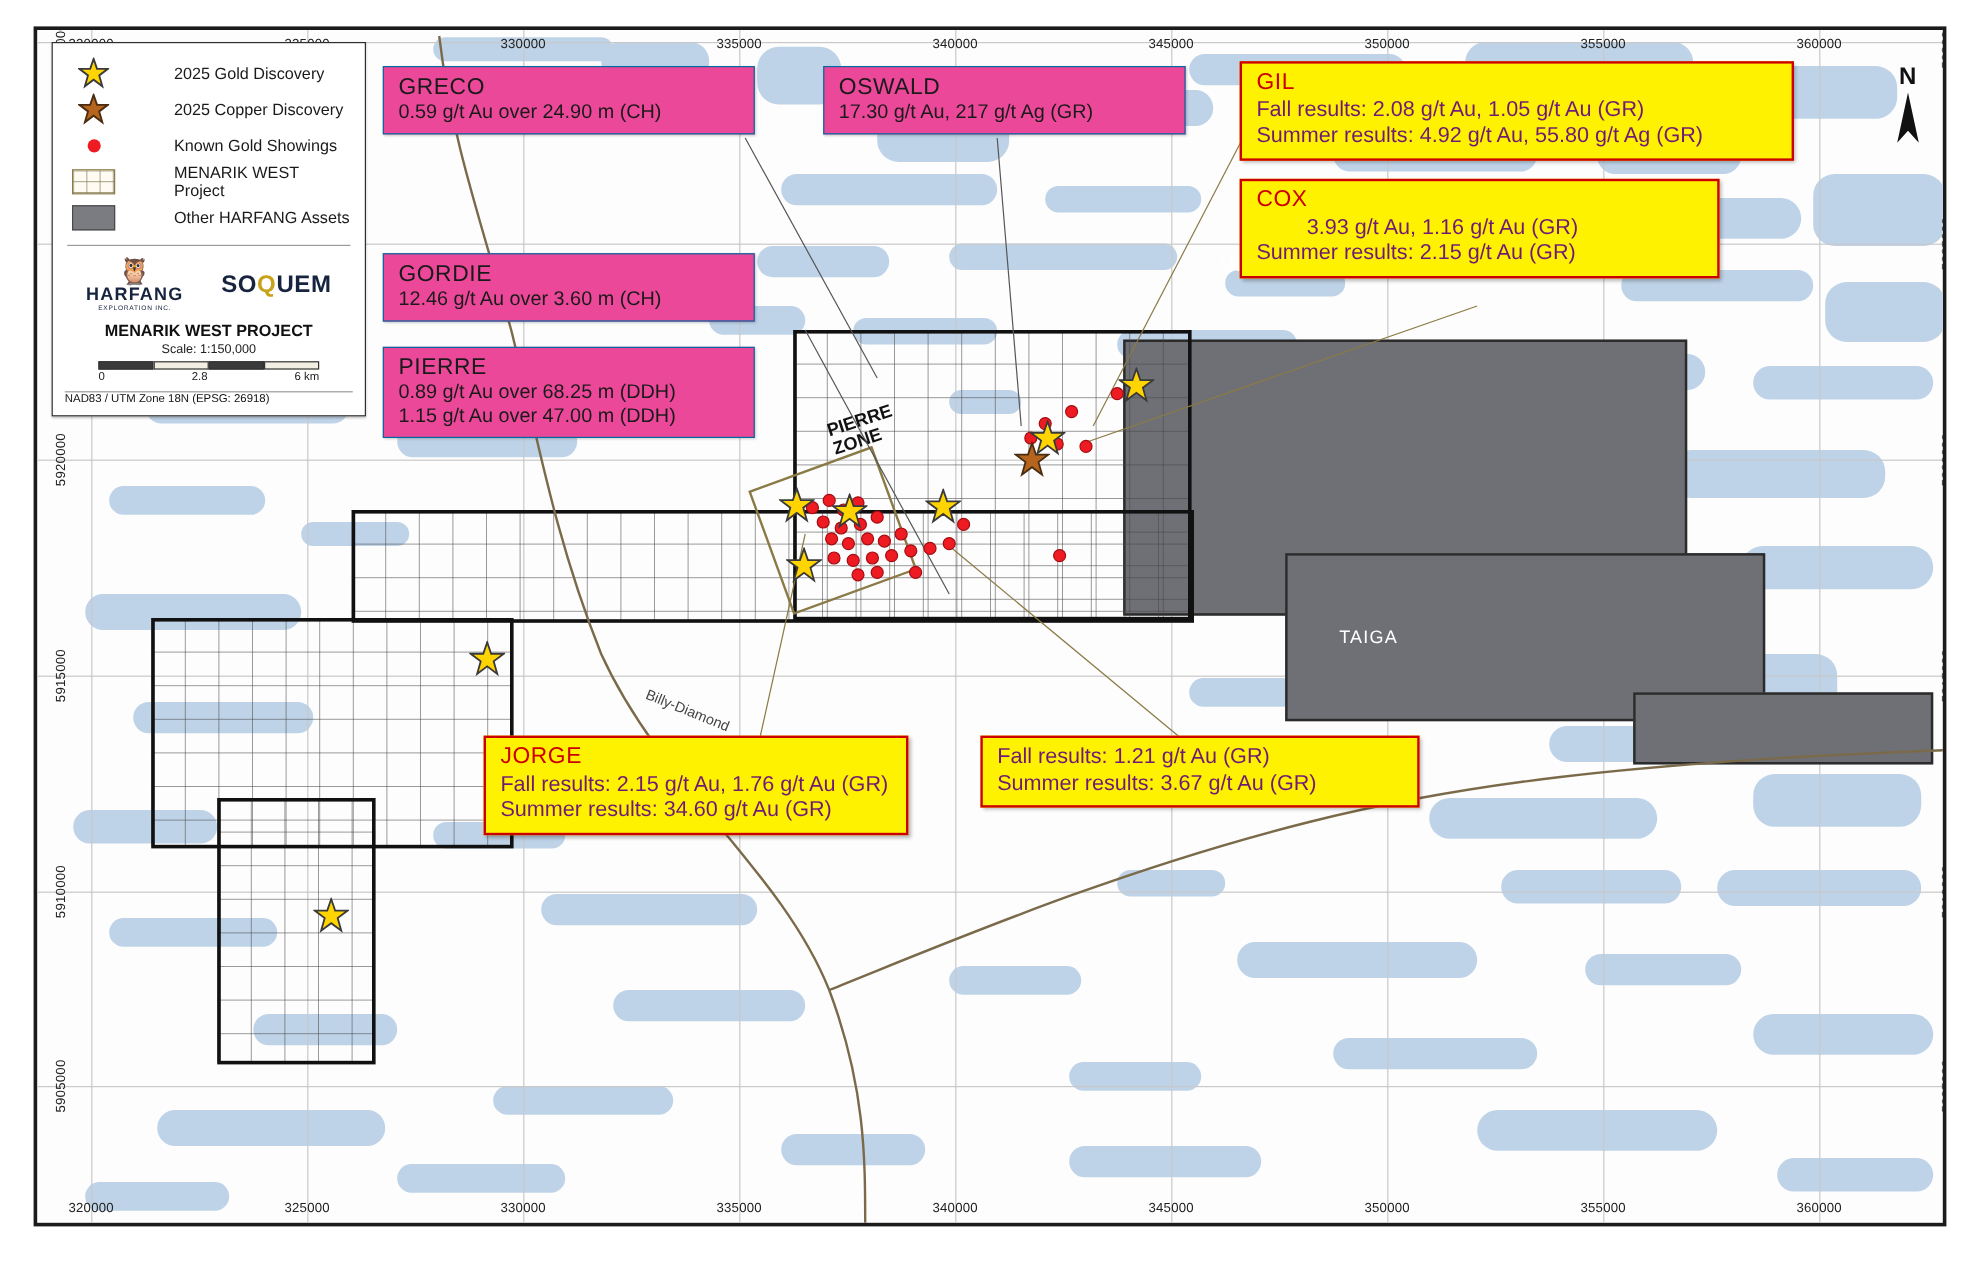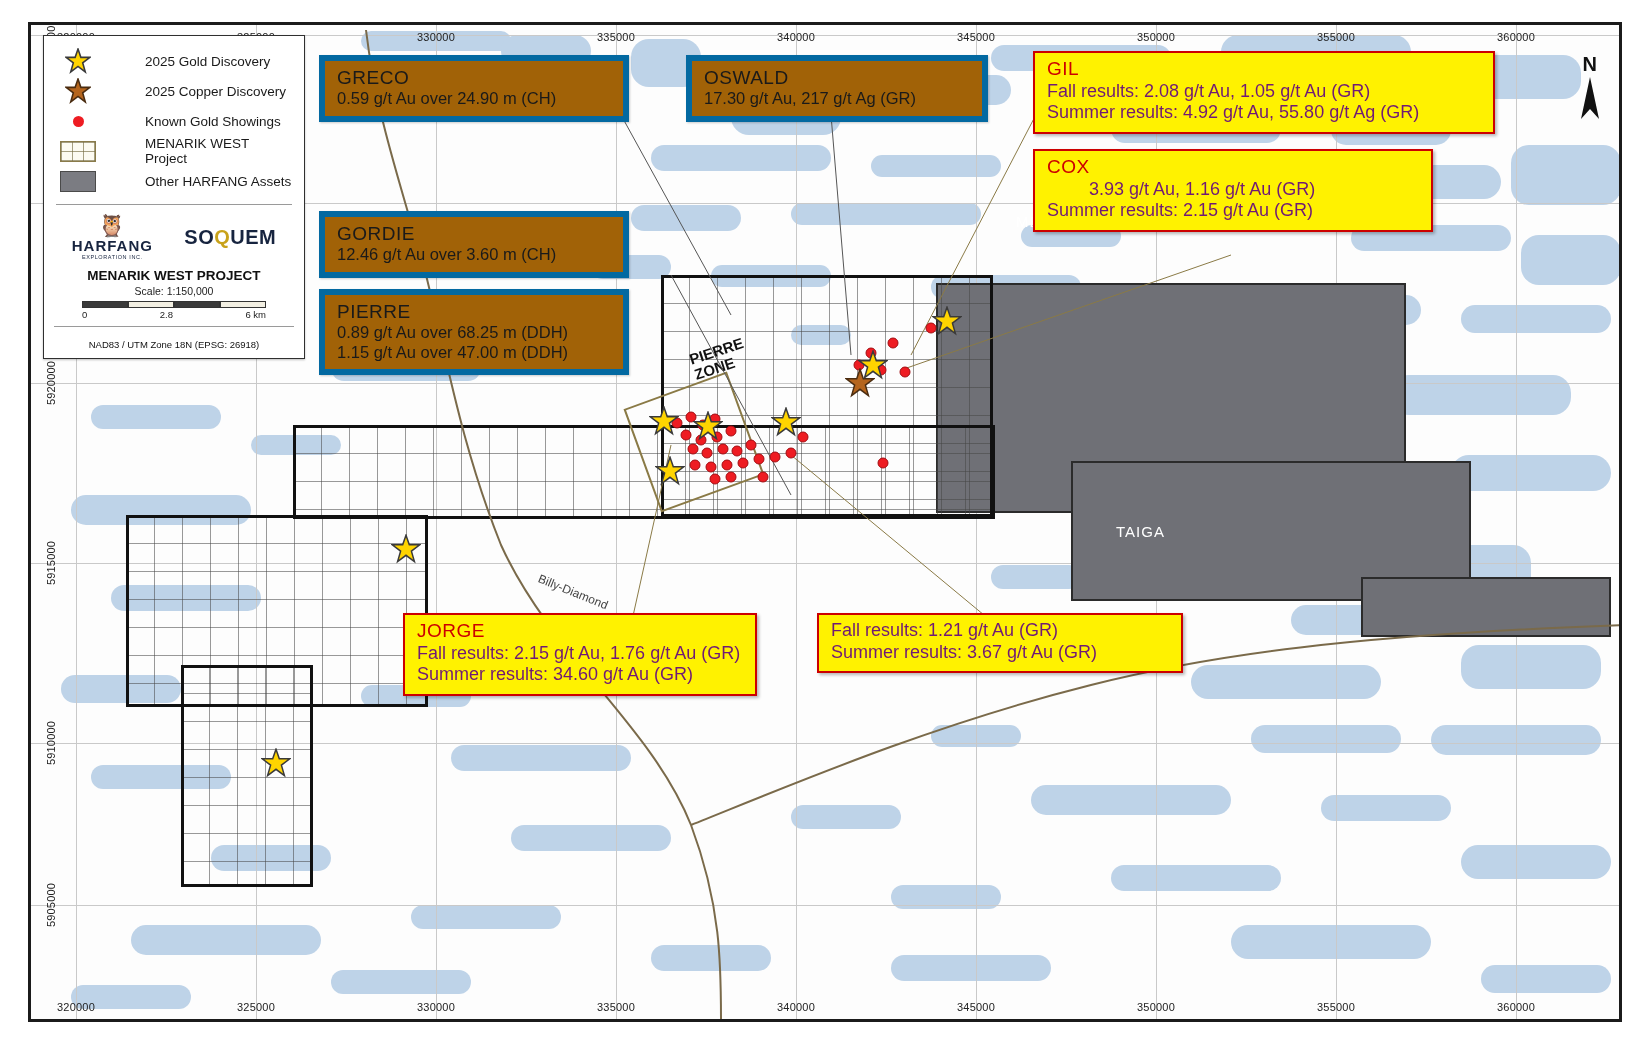--- a/index.html
+++ b/index.html
@@ -209,33 +209,32 @@
   }
   .scalebar-bars { display: flex; width: 100%; height: 7px; }
   .scalebar-bars div { flex: 1; border: 1px solid #333; box-sizing: border-box; }
   .sb-dark { background: #3a3a3a; }
   .sb-light { background: #f2efe2; }
   .scalebar-ticks {
     display: flex; justify-content: space-between; width: 100%;
     font-size: 9.5px; color: #222; margin-top: 1px;
   }
   .legend-datum {
-    text-align: center;
     font-size: 9.5px;
     color: #111;
     border-top: 1px solid #9a9a9a;
     margin-top: 6px;
-    padding-top: 12px;
+    padding-top: 0;
   }
 
   
   .callout-grey {
     position: absolute;
-    background: #a16207;
-    border: 6px solid #0369a1;
+    background: #ec4899;
+    border: 1px solid #0369a1;
     padding: 6px 10px 7px 12px;
     box-sizing: border-box;
     box-shadow: 1px 1px 2px rgba(0,0,0,.2);
   }
   .callout-grey .c-title {
     font-size: 19px;
     color: #1a1a1a;
     letter-spacing: .5px;
     line-height: 1.15;
   }

